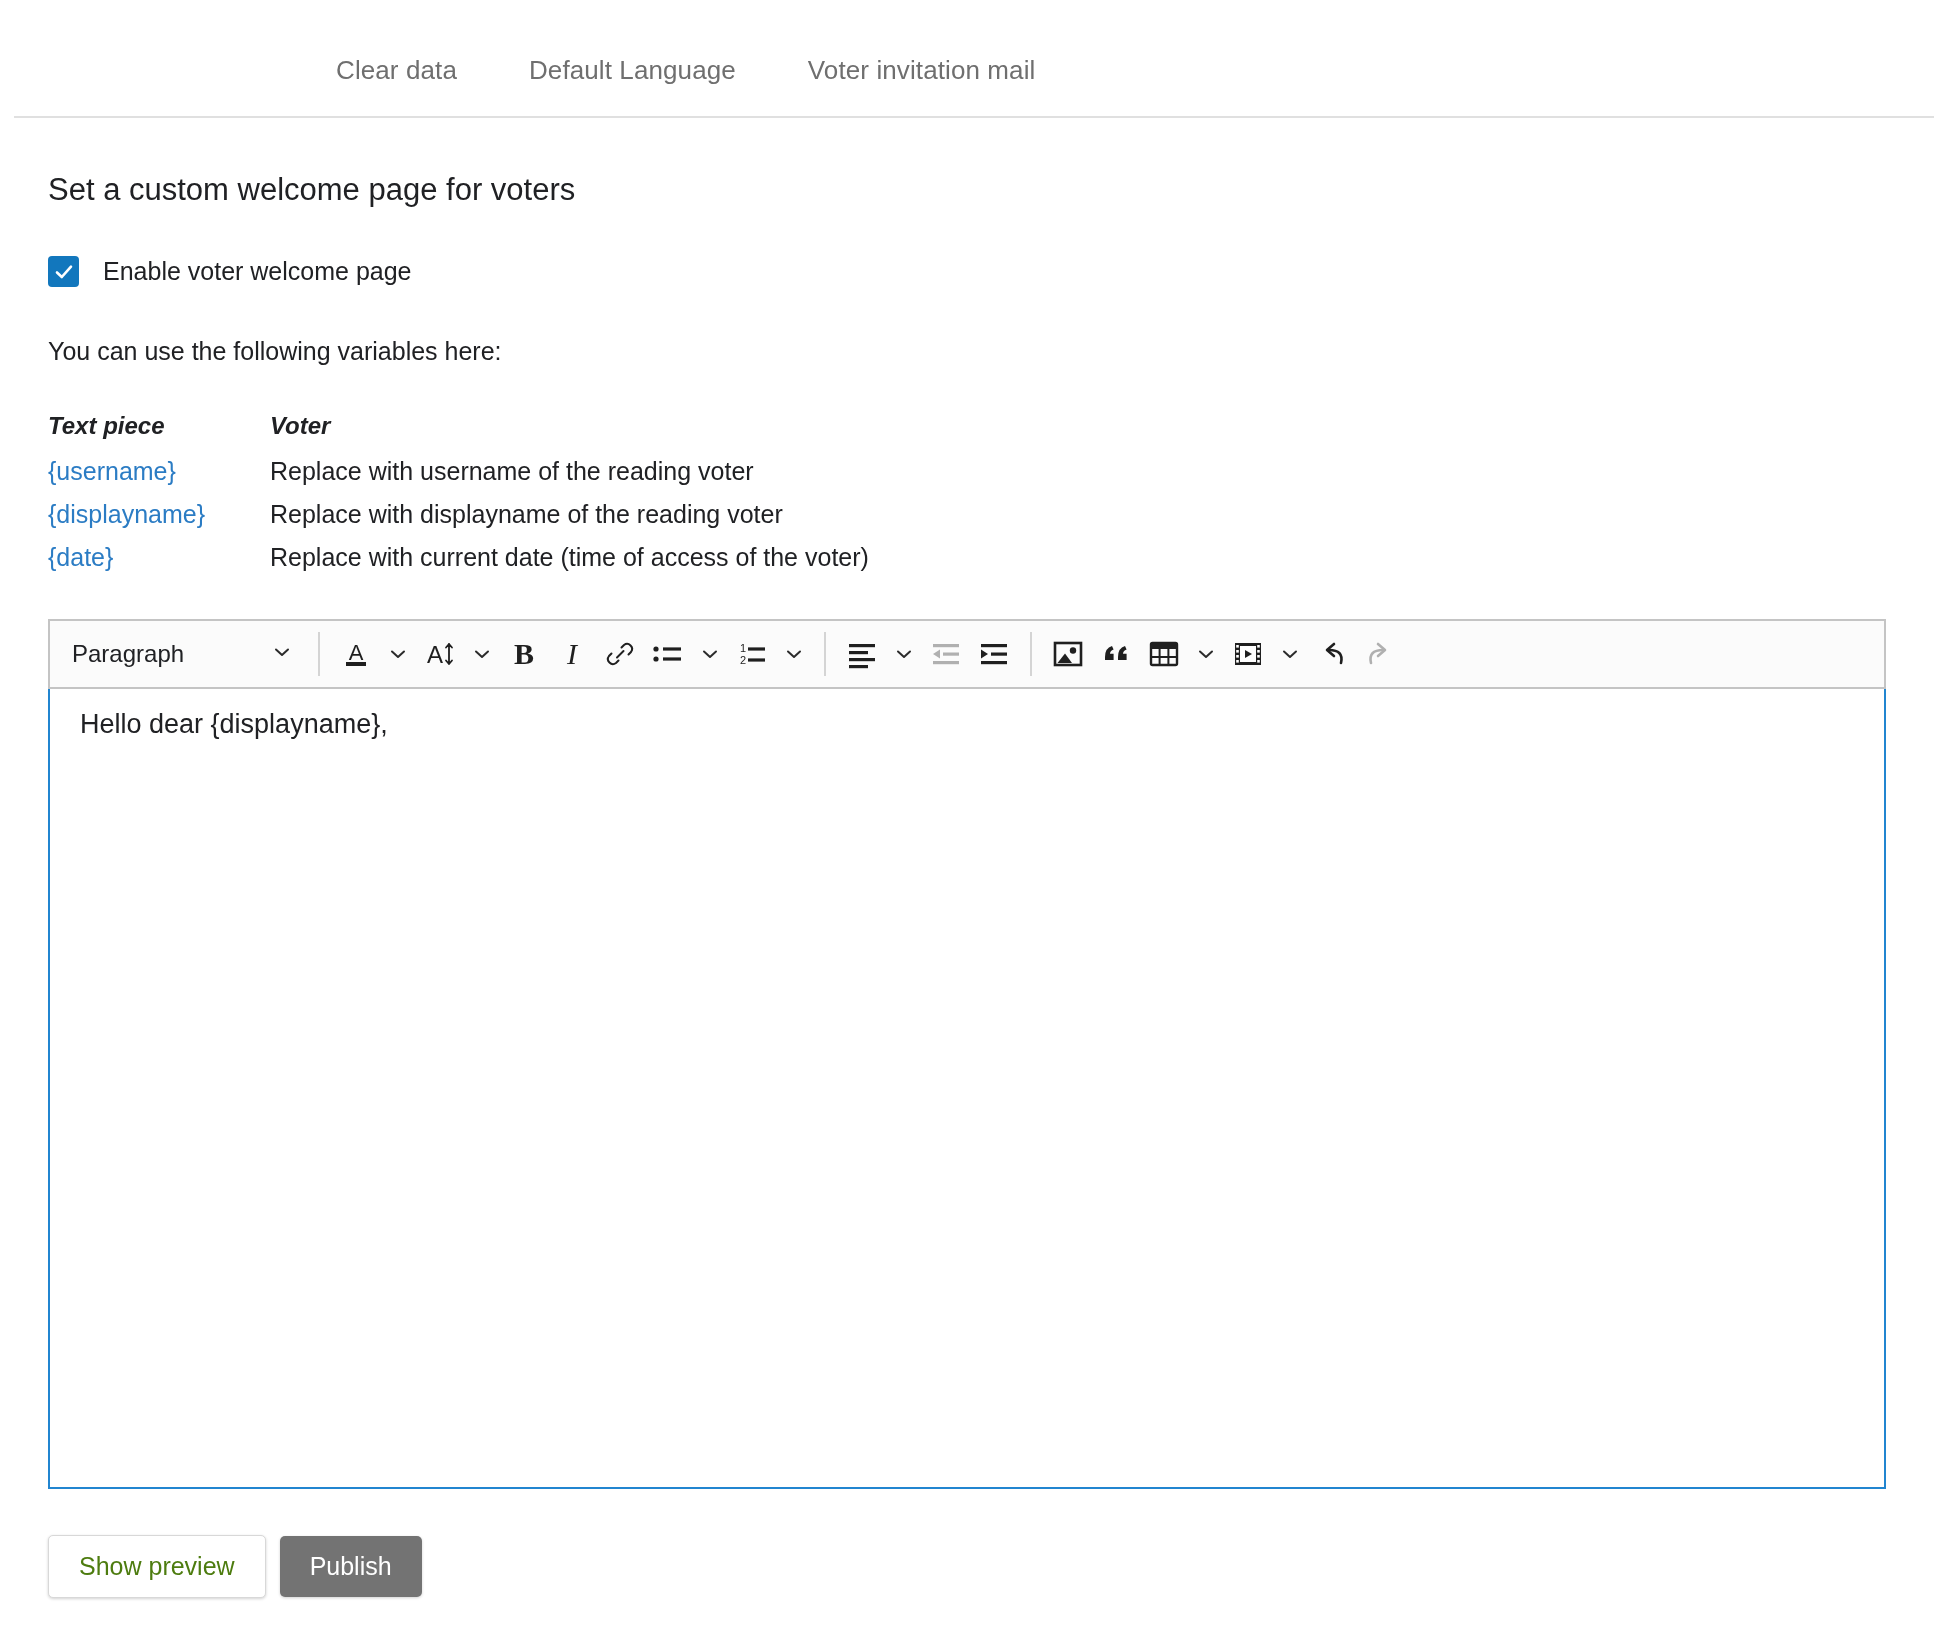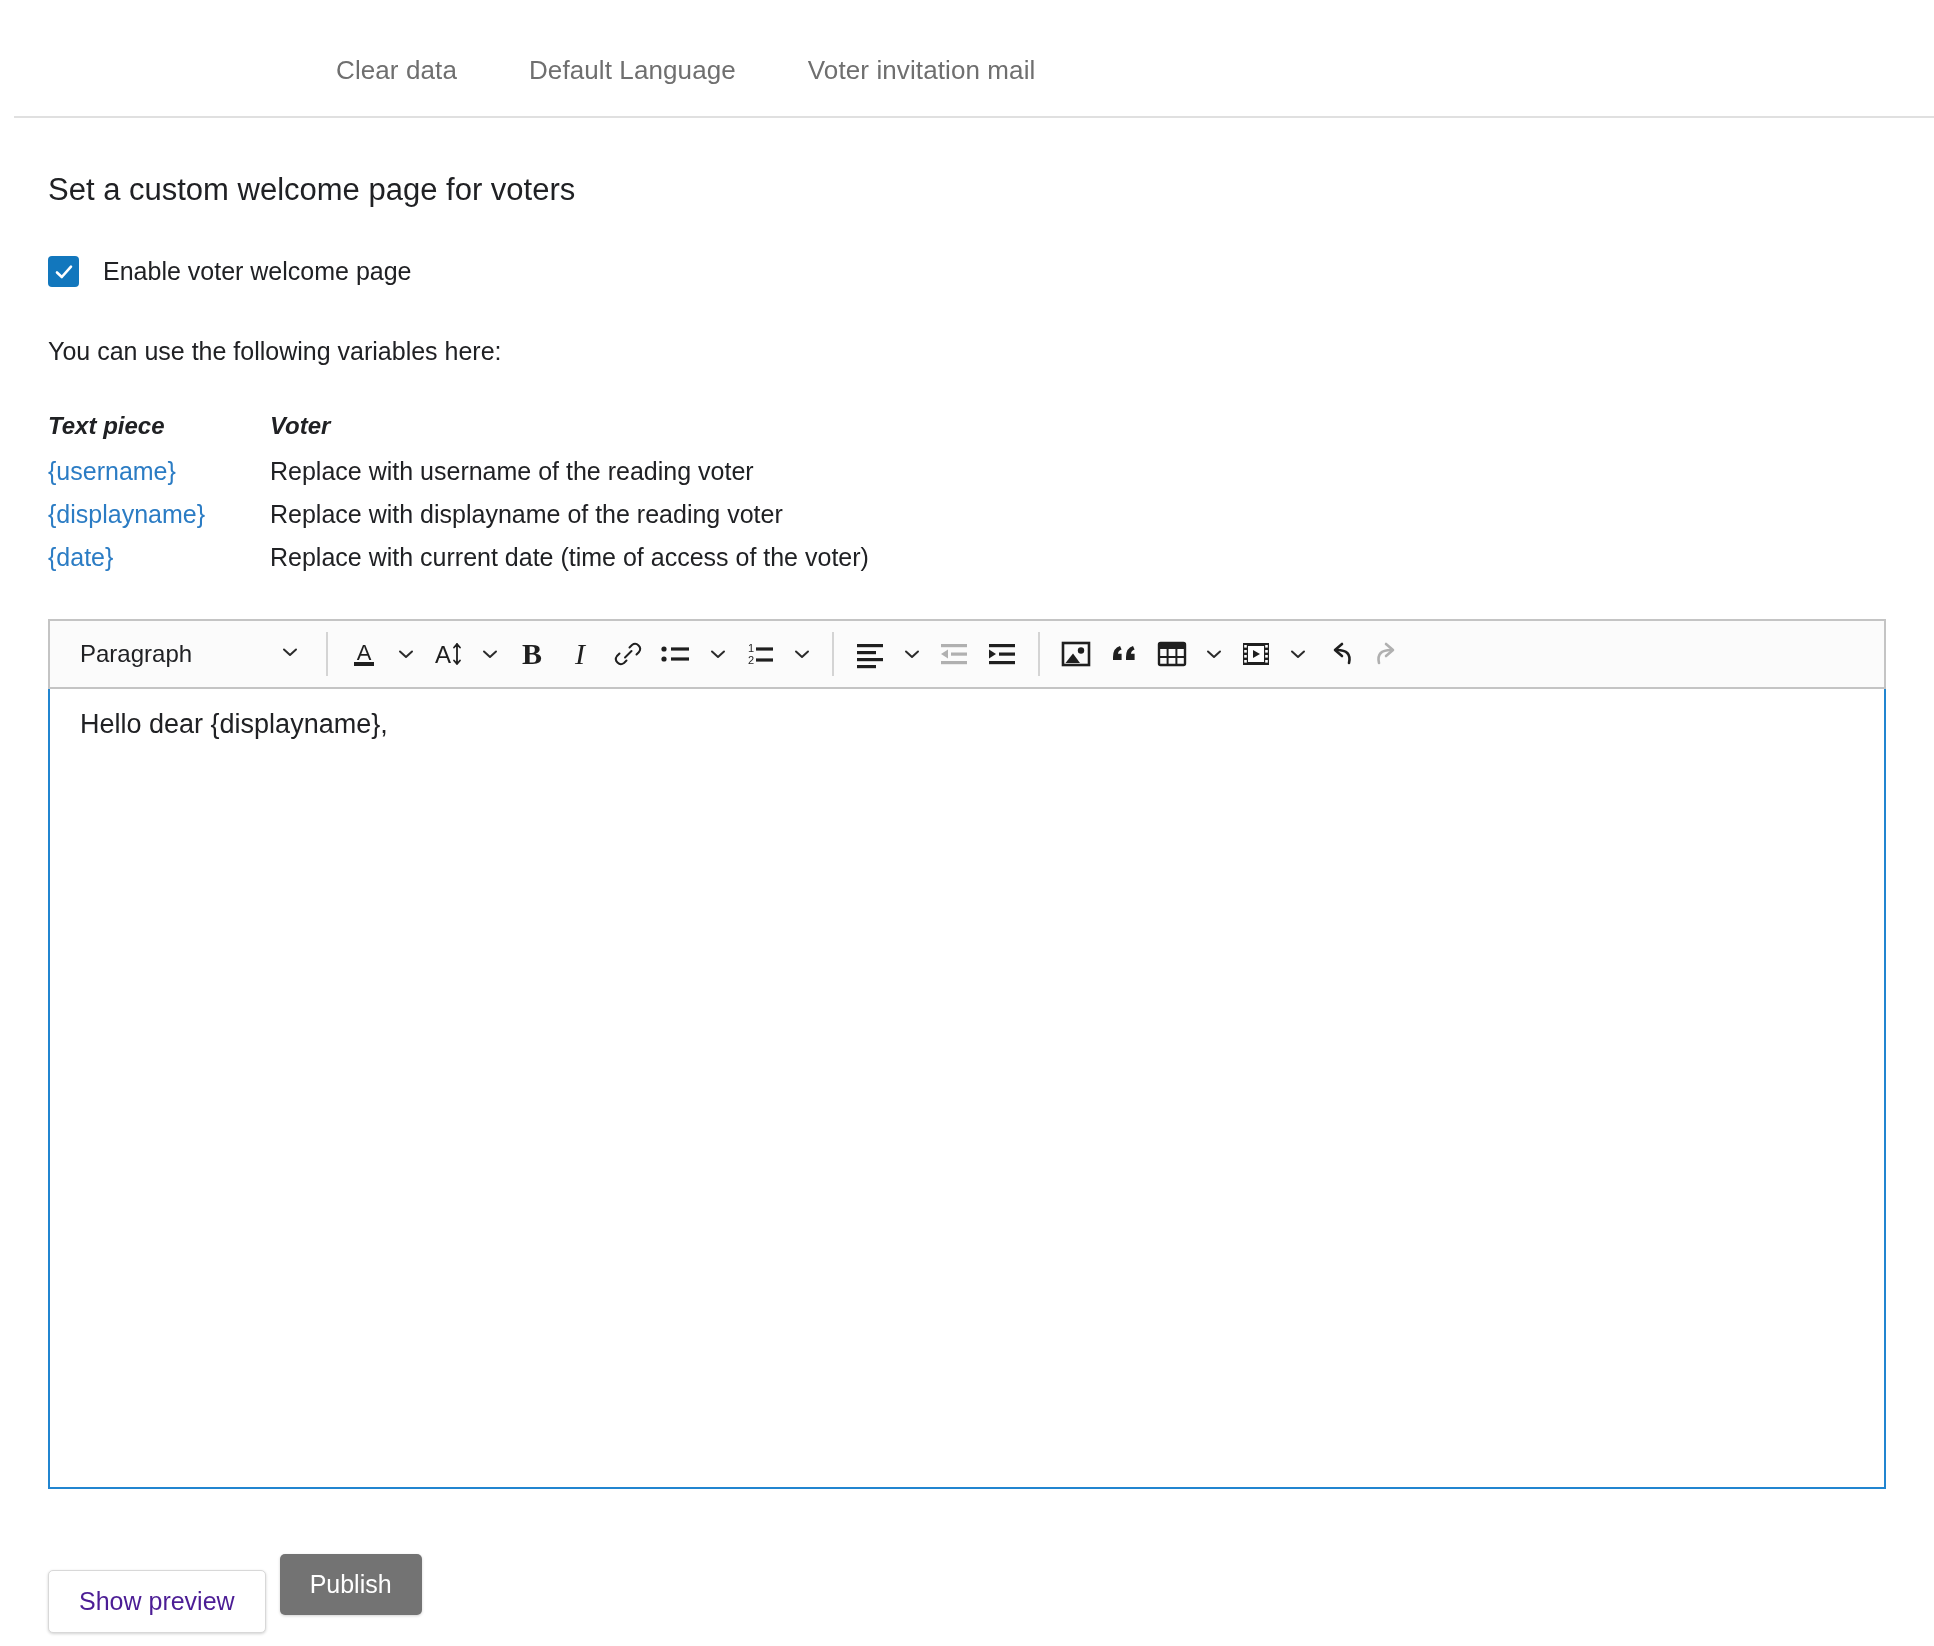--- a/index.html
+++ b/index.html
@@ -128,21 +128,21 @@
     margin-top: 40px;
     width: 1838px;
   }
   .toolbar {
     border: 2px solid #c4c4c4;
     background: #fbfbfb;
     height: 70px;
     display: flex;
     align-items: center;
     box-sizing: border-box;
-    padding: 0 14px;
+    padding: 0 6px;
   }
   .tb-group {
     display: flex;
     align-items: center;
     height: 100%;
   }
   .tb-divider {
     width: 2px;
     height: 44px;
     background: #d4d4d4;
@@ -214,24 +214,23 @@
     font-size: 25px;
     font-family: "Liberation Sans", sans-serif;
     padding: 18px 30px;
     border-radius: 5px;
     cursor: pointer;
     border: none;
     line-height: 1;
   }
   .btn-secondary {
     background: #ffffff;
-    color: #4c1d95;
+    color: #4d7c0f;
     border: 1px solid #d8d8d8;
     box-shadow: 0 1px 3px rgba(0,0,0,.18);
-    margin-top: 35px;
   }
   .btn-primary {
     background: #737373;
     color: #ffffff;
     box-shadow: 0 1px 3px rgba(0,0,0,.18);
   }
 </style>
 </head>
 <body>
 

